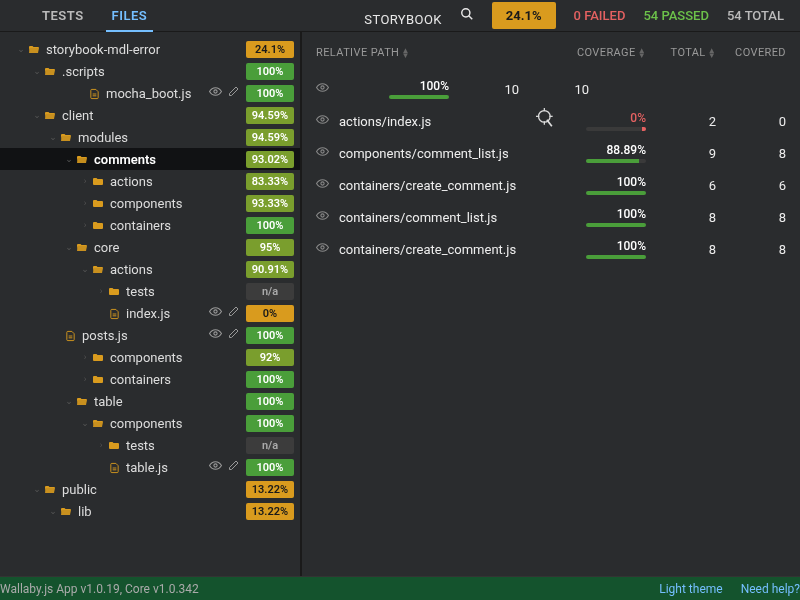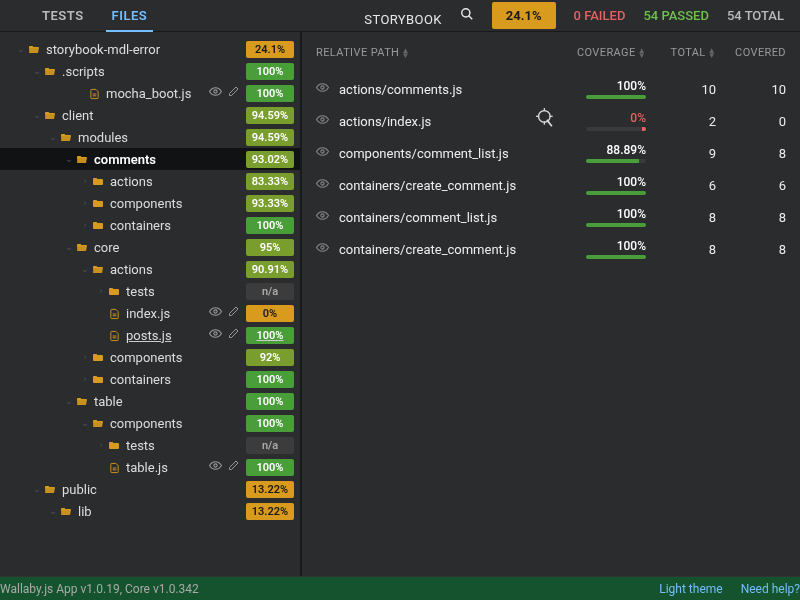--- a/index.html
+++ b/index.html
@@ -319,21 +319,21 @@
           <span><svg width="13" height="13" viewBox="0 0 24 24" fill="none" stroke="currentColor" stroke-width="2">
               <path d="M1 12s4-7 11-7 11 7 11 7-4 7-11 7S1 12 1 12z"></path>
               <circle cx="12" cy="12" r="3"></circle>
             </svg></span>
           <span><svg width="12" height="12" viewBox="0 0 24 24" fill="none" stroke="currentColor" stroke-width="2">
               <path d="M3 17v4h4L20 8l-4-4L3 17z"></path>
             </svg></span>
         </span>
         <span class="cov-badge cov-orange">0%</span>
       </div>
-      <div class="tree-row" style="padding-left: 96px; text-decoration: underline;">
+      <div class="tree-row" style="padding-left: 52px;">
         <span class="caret"></span>
         <span class="file-icon"><svg width="11" height="12" viewBox="0 0 24 24" fill="none" stroke="currentColor" stroke-width="2">
             <path d="M6 2h9l5 5v13a2 2 0 01-2 2H6a2 2 0 01-2-2V4a2 2 0 012-2z"></path>
             <line x1="8" y1="12" x2="16" y2="12"></line>
             <line x1="8" y1="16" x2="16" y2="16"></line>
           </svg></span>
         <span class="tree-label">posts.js</span>
         <span class="tree-actions">
           <span><svg width="13" height="13" viewBox="0 0 24 24" fill="none" stroke="currentColor" stroke-width="2">
               <path d="M1 12s4-7 11-7 11 7 11 7-4 7-11 7S1 12 1 12z"></path>
@@ -452,21 +452,20 @@
       <div class="col covered">
           <span>COVERED</span>
         </div>
     </div>
     <div id="rows">
         <div class="file-row">
           <span class="eye"><svg width="13" height="13" viewBox="0 0 24 24" fill="none" stroke="currentColor" stroke-width="2">
               <path d="M1 12s4-7 11-7 11 7 11 7-4 7-11 7S1 12 1 12z"></path>
               <circle cx="12" cy="12" r="3"></circle>
             </svg></span>
-          <span class="path">actions/comments.js</span>
           <div class="cov-cell">
             <span class="cov-val good">100%</span>
             <div class="cov-bar">
               <div class="fill" style="width: 100%;"></div>
             </div>
           </div>
           <div class="num-cell">10</div>
           <div class="num-cell">10</div>
         </div>
         <div class="file-row">

